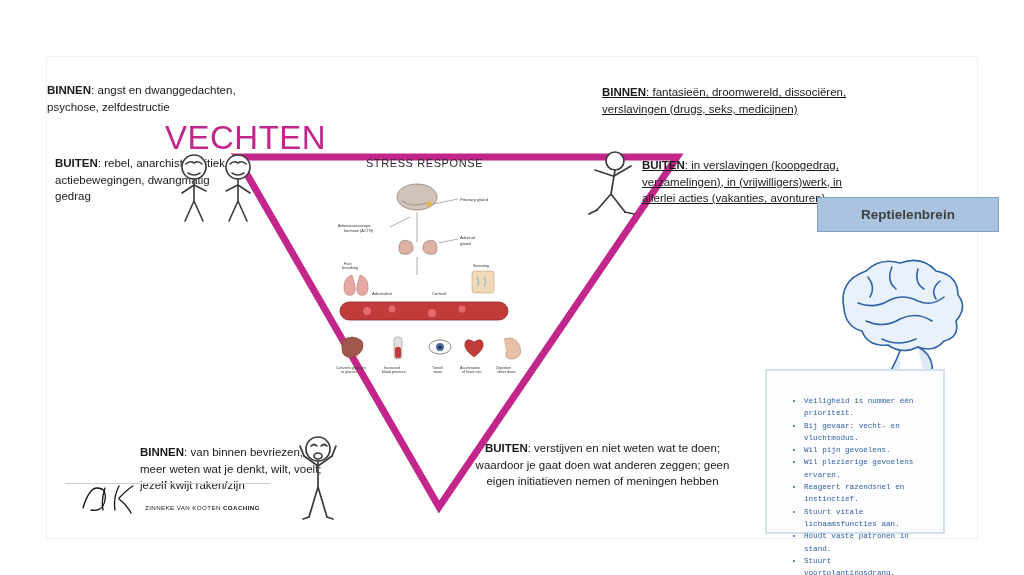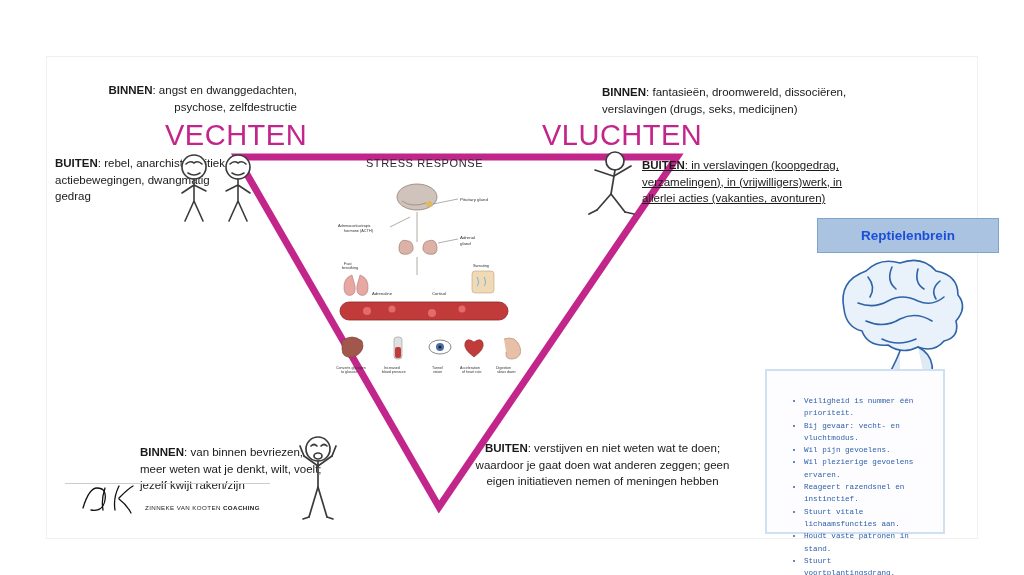--- a/index.html
+++ b/index.html
@@ -14,41 +14,41 @@
     position:absolute;
     left:47px; top:57px;
     width:930px; height:481px;
     background:#ffffff;
     box-shadow:0 0 0 1px #f0f0f0;
   }
   .txt{position:absolute;font-size:11.5px;color:#1a1a1a;line-height:1.45;}
   .txt b{font-weight:bold;}
   .bigword{
     position:absolute;
-    font-size:29px;
+    font-size:33px;
     color:#c2268a;
     letter-spacing:.5px;
     font-family:"Liberation Sans", sans-serif;
   }
   
   #triangle{position:absolute;left:0;top:0;width:930px;height:481px;pointer-events:none;}
   
   #stressimg{
     position:absolute;left:265px;top:100px;width:225px;height:250px;
   }
   #stressimg .title{
     position:absolute;left:0;top:0;width:225px;text-align:center;
     font-size:11px;color:#2b2b2b;letter-spacing:.6px;
   }
   
   #repBox{
-    position:absolute;left:770px;top:161px;width:180px;height:33px;
+    position:absolute;left:770px;top:140px;width:180px;height:33px;
     background:#a9c3e0;border:1px solid #7fa3c9;
     display:flex;align-items:center;justify-content:center;
-    color:#1d4ed8;font-size:13.5px;font-weight:bold;
+    color:#404040;font-size:13.5px;font-weight:bold;
   }
   
   #brainWrap{position:absolute;left:775px;top:190px;width:165px;height:150px;}
   
   #domeinBox{
     position:absolute;left:718px;top:312px;width:180px;height:165px;
     background:#fdfdff;border:2px solid #cfe0f2;
     padding:8px 10px 6px 10px;box-sizing:border-box;
   }
   #domeinBox .dh{font-size:8.2px;font-weight:bold;color:#2f5fa8;line-height:1.35;margin-bottom:4px;}
@@ -66,43 +66,42 @@
 </style>
 </head>
 <body>
 
 <div id="slide">
 
   <svg id="triangle" viewBox="0 0 930 481">
     <polygon points="190,100 630,100 392,450" fill="none" stroke="#c2268a" stroke-width="7"></polygon>
   </svg>
 
-  <div class="txt" style="left:20px;top:25px;width:230px;text-align:right;">
+  <div class="txt" style="left:0;top:25px;width:230px;">
     <b>BINNEN</b><span>: angst en dwanggedachten, psychose, zelfdestructie</span>
   </div>
   <div class="txt" style="left:8px;top:98px;width:185px;">
     <b>BUITEN</b><span>: rebel, anarchist, politiek, actiebewegingen, dwangmatig gedrag</span>
   </div>
 
-  <div class="txt" style="left:555px;top:27px;width:260px;">
+  <div class="txt" style="left:555px;top:27px;width:260px;text-decoration:underline;">
     <b>BINNEN</b><span>: fantasieën, droomwereld, dissociëren, verslavingen (drugs, seks, medicijnen)</span>
   </div>
   <div class="txt" style="left:595px;top:100px;width:210px;text-decoration:underline;">
     <b>BUITEN</b><span>: in verslavingen (koopgedrag, verzamelingen), in (vrijwilligers)werk, in allerlei acties (vakanties, avonturen)</span>
   </div>
 
   <div class="txt" style="left:93px;top:387px;width:205px;">
     <b>BINNEN</b><span>: van binnen bevriezen; niet meer weten wat je denkt, wilt, voelt; jezelf kwijt raken/zijn</span>
   </div>
   <div class="txt" style="left:428px;top:383px;width:255px;text-align:center;">
     <b>BUITEN</b><span>: verstijven en niet weten wat te doen; waardoor je gaat doen wat anderen zeggen;  geen eigen initiatieven nemen of meningen hebben</span>
   </div>
 
   <div class="bigword" style="left:118px;top:62px;">VECHTEN</div>
-  <div class="bigword" style="left:495px;top:62px;">VLUCHTEN</div>
 
   <svg class="fig" style="left:125px;top:92px;" width="90" height="78" viewBox="0 0 90 78">
     <g stroke="#3b3b3b" stroke-width="1.6" fill="none" stroke-linecap="round">
       <circle cx="22" cy="18" r="12" fill="#fff"></circle>
       <path d="M14 15 q4 -4 8 -1 M30 15 q-4 -4 -8 -1"></path>
       <path d="M16 24 q6 4 12 0"></path>
       <path d="M22 30 v22 M22 36 l-12 8 M22 36 l12 6 M22 52 l-9 20 M22 52 l9 20"></path>
       <circle cx="66" cy="18" r="12" fill="#fff"></circle>
       <path d="M58 15 q4 -4 8 -1 M74 15 q-4 -4 -8 -1"></path>
       <path d="M60 24 q6 4 12 0"></path>

